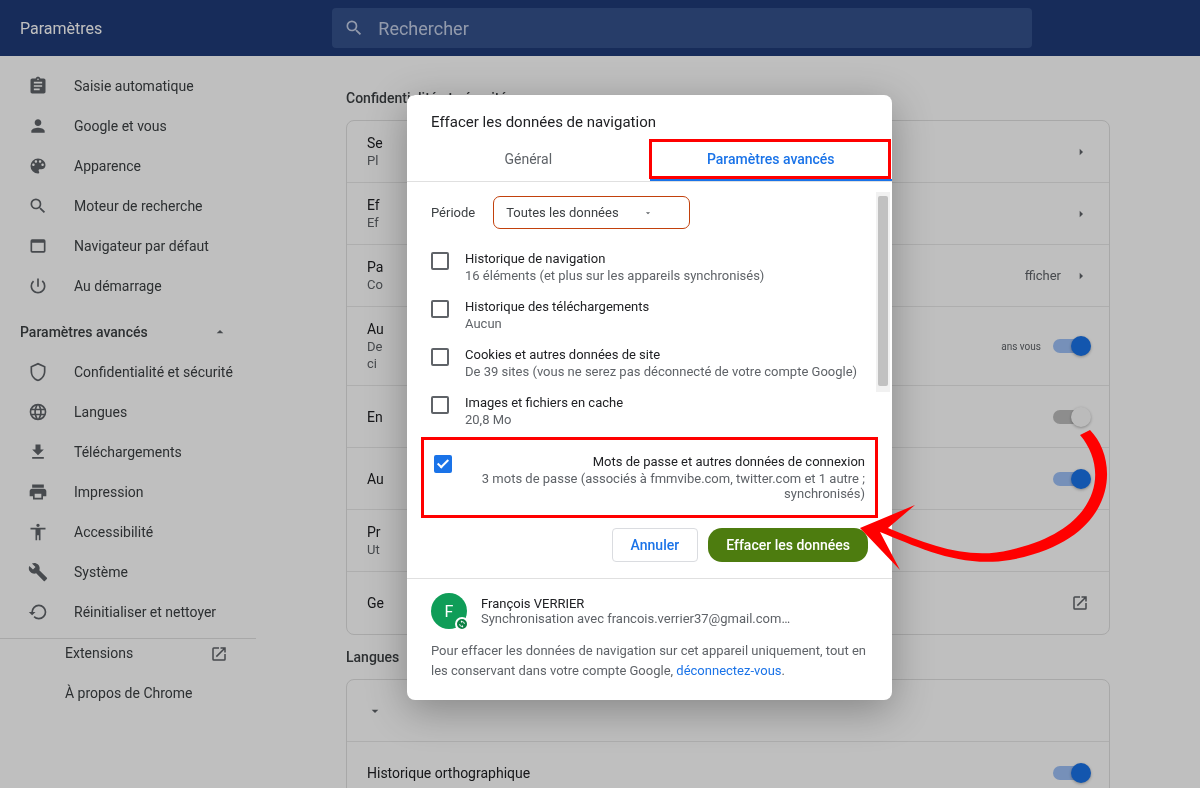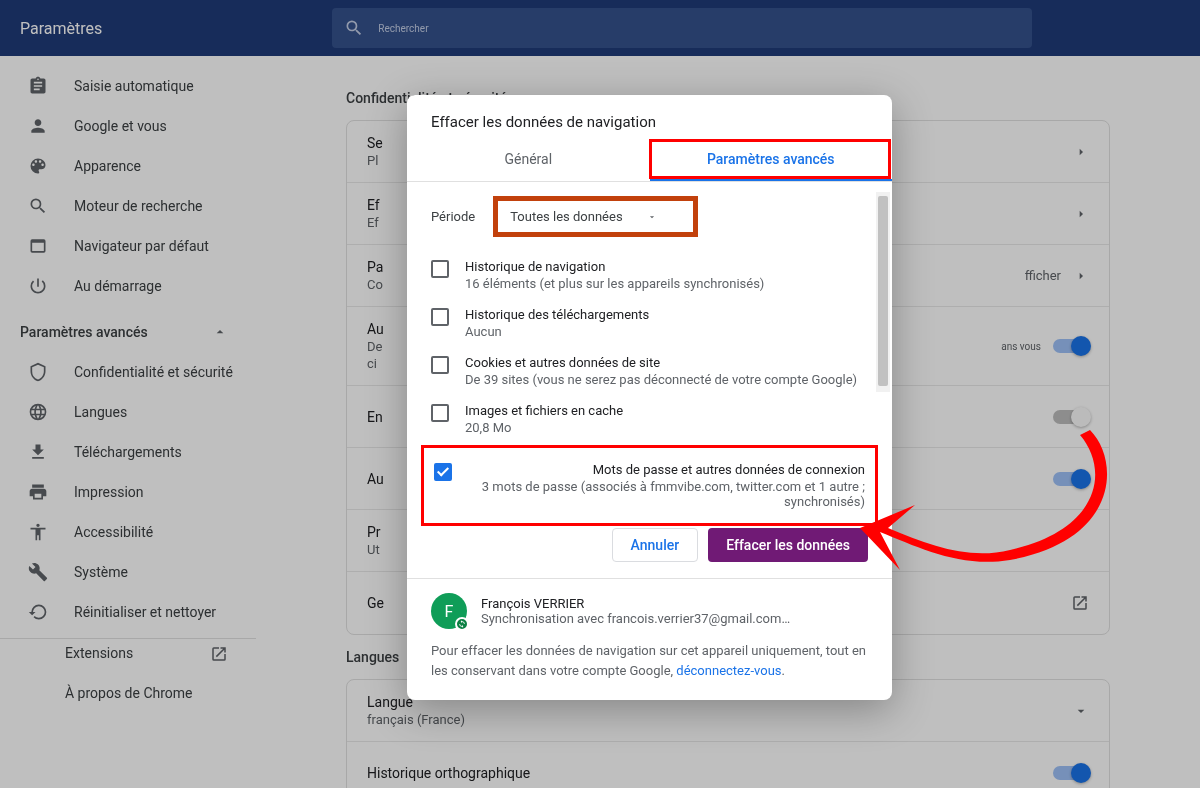--- a/index.html
+++ b/index.html
@@ -5,21 +5,21 @@
 * { box-sizing: border-box; margin: 0; padding: 0; font-family: Roboto, Arial, sans-serif; }
 body { background: #fff; width: 1200px; height: 788px; overflow: hidden; position: relative; }
 
 
 .header {
   height: 56px; background: #1f3b78; color: #fff; display: flex; align-items: center; padding: 0 20px;
 }
 .header-title { font-size: 16px; font-weight: 400; }
 .search-wrap { margin-left: 230px; height: 40px; width: 700px; background: #35528c; border-radius: 4px; display: flex; align-items: center; padding: 0 12px; color: #c3cee6; }
 .search-wrap svg { width: 20px; height: 20px; fill: #c3cee6; margin-right: 14px; }
-.search-input { background: transparent; border: none; outline: none; color: #fef9c3; font-size: 10px; flex: 1; }
+.search-input { background: transparent; border: none; outline: none; color: #fef9c3; font-size: 18px; flex: 1; }
 .search-input::placeholder { color: #c3cee6; }
 
 
 .sidebar { position: absolute; left: 0; top: 56px; width: 256px; height: calc(100% - 56px); padding-top: 10px; }
 .side-item { display: flex; align-items: center; height: 40px; padding-left: 28px; color: #3c4043; font-size: 14px; cursor: pointer; }
 .side-item svg { width: 20px; height: 20px; fill: #5f6368; margin-right: 26px; }
 .side-section { display: flex; align-items: center; height: 40px; padding: 0 28px 0 20px; color: #3c4043; font-size: 14px; font-weight: 500; margin-top: 6px; cursor: pointer; justify-content: space-between; }
 .side-divider { height: 1px; background: #e0e0e0; margin: 6px 0; }
 .side-ext { display: flex; align-items: flex-start; height: 40px; padding: 0 28px 0 20px; color: #3c4043; font-size: 14px; justify-content: space-between; cursor: pointer; margin-left: 45px; }
 
@@ -44,35 +44,35 @@
 
 
 .modal { position: absolute; left: 407px; top: 95px; width: 485px; background: #fff; border-radius: 8px; box-shadow: 0 10px 40px rgba(0,0,0,0.3); overflow: hidden; }
 .modal-title { padding: 18px 24px 8px; font-size: 15px; color: #202124; }
 .tabs { display: flex; border-bottom: 1px solid #e0e0e0; position: relative; }
 .tab { flex: 1; text-align: center; padding: 12px 0; font-size: 14px; color: #5f6368; cursor: pointer; }
 .tab.active { color: #1a73e8; font-weight: 500; border-bottom: 2px solid #1a73e8; }
 .tab-highlight { position: absolute; right: 1px; top: 0; width: 50%; height: calc(100% - 2px); border: 3px solid #ff0000; pointer-events: none; }
 .modal-body { padding: 14px 24px 4px; position: relative; max-height: 330px; }
 .period-row { display: flex; align-items: center; gap: 18px; margin-bottom: 14px; font-size: 13px; color: #3c4043; }
-.period-select { border: 5px solid #c2410c; border-radius: 0; padding: 8px 36px 8px 12px; font-size: 13px; color: #3c4043; position: relative; cursor: pointer; display: flex; align-items: center; gap: 24px; }
+.period-select { border: 1px solid #c2410c; border-radius: 7px; padding: 8px 36px 8px 12px; font-size: 13px; color: #3c4043; position: relative; cursor: pointer; display: flex; align-items: center; gap: 24px; }
 .period-select svg { width: 10px; height: 10px; fill: #5f6368; }
 .check-row { display: flex; padding: 8px 0; gap: 16px; }
 .checkbox { flex: none; width: 18px; height: 18px; border: 2px solid #5f6368; border-radius: 2px; margin-top: 1px; cursor: pointer; position: relative; }
 .checkbox.checked { background: #1a73e8; border-color: #1a73e8; }
 .checkbox.checked::after { content: ''; position: absolute; left: 4px; top: 0px; width: 4px; height: 9px; border: solid #fff; border-width: 0 2px 2px 0; transform: rotate(45deg); }
 .check-text .t1 { font-size: 13px; color: #202124; }
 .check-text .t2 { font-size: 13px; color: #5f6368; margin-top: 2px; }
 .pwd-highlight { border: 3px solid #ff0000; padding: 6px 10px; margin: 2px -10px 0 -10px; text-align: right; }
 .modal-scroll { position: absolute; right: 2px; top: 10px; width: 14px; height: 200px; background: #f1f1f1; }
 .modal-scroll::after { content: ''; position: absolute; left: 2px; top: 4px; width: 10px; height: 190px; background: #c1c1c1; border-radius: 2px; }
 .modal-actions { display: flex; justify-content: flex-end; gap: 10px; padding: 16px 24px; }
 .btn { border-radius: 4px; padding: 8px 18px; font-size: 14px; font-weight: 500; cursor: pointer; border: none; }
 .btn-outline { background: #fff; color: #1a73e8; border: 1px solid #dadce0; }
-.btn-primary { background: #701a75; color: #fff; }
+.btn-primary { background: #4d7c0f; color: #fff; border-radius: 14px; }
 .modal-footer { border-top: 1px solid #e0e0e0; padding: 14px 24px 20px; }
 .user-row { display: flex; align-items: center; gap: 14px; margin-bottom: 12px; }
 .avatar { width: 36px; height: 36px; border-radius: 50%; background: #0f9d58; color: #fff; display: flex; align-items: center; justify-content: center; font-size: 16px; position: relative; }
 .avatar .badge { position: absolute; right: -2px; bottom: -2px; width: 14px; height: 14px; border-radius: 50%; background: #0b8043; border: 2px solid #fff; display:flex; align-items:center; justify-content:center; }
 .avatar .badge svg { width: 8px; height: 8px; fill: #fff; }
 .user-text .u1 { font-size: 13px; color: #202124; }
 .user-text .u2 { font-size: 13px; color: #5f6368; }
 .footer-note { font-size: 13px; color: #5f6368; line-height: 1.5; }
 .footer-note a { color: #1a73e8; text-decoration: none; }
 
@@ -255,24 +255,20 @@
           <div class="row-title">Ge</div>
         </div>
         <svg class="ext-icon" viewBox="0 0 24 24">
           <path d="M19 19H5V5h7V3H5a2 2 0 00-2 2v14a2 2 0 002 2h14a2 2 0 002-2v-7h-2v7zM14 3v2h3.59l-9.83 9.83 1.41 1.41L19 6.41V10h2V3h-7z"></path>
         </svg>
       </div>
   </div>
   <div class="section-title">Langues</div>
   <div class="card">
     <div class="row">
-        <div class="row-left">
-          <div class="row-title">Langue</div>
-          <div class="row-sub">français (France)</div>
-        </div>
         <svg class="chev" viewBox="0 0 24 24">
           <path d="M7 10l5 5 5-5z"></path>
         </svg>
       </div>
     <div class="row">
         <div class="row-left">
           <div class="row-title">Historique orthographique</div>
         </div>
         <div class="toggle on"></div>
       </div>

